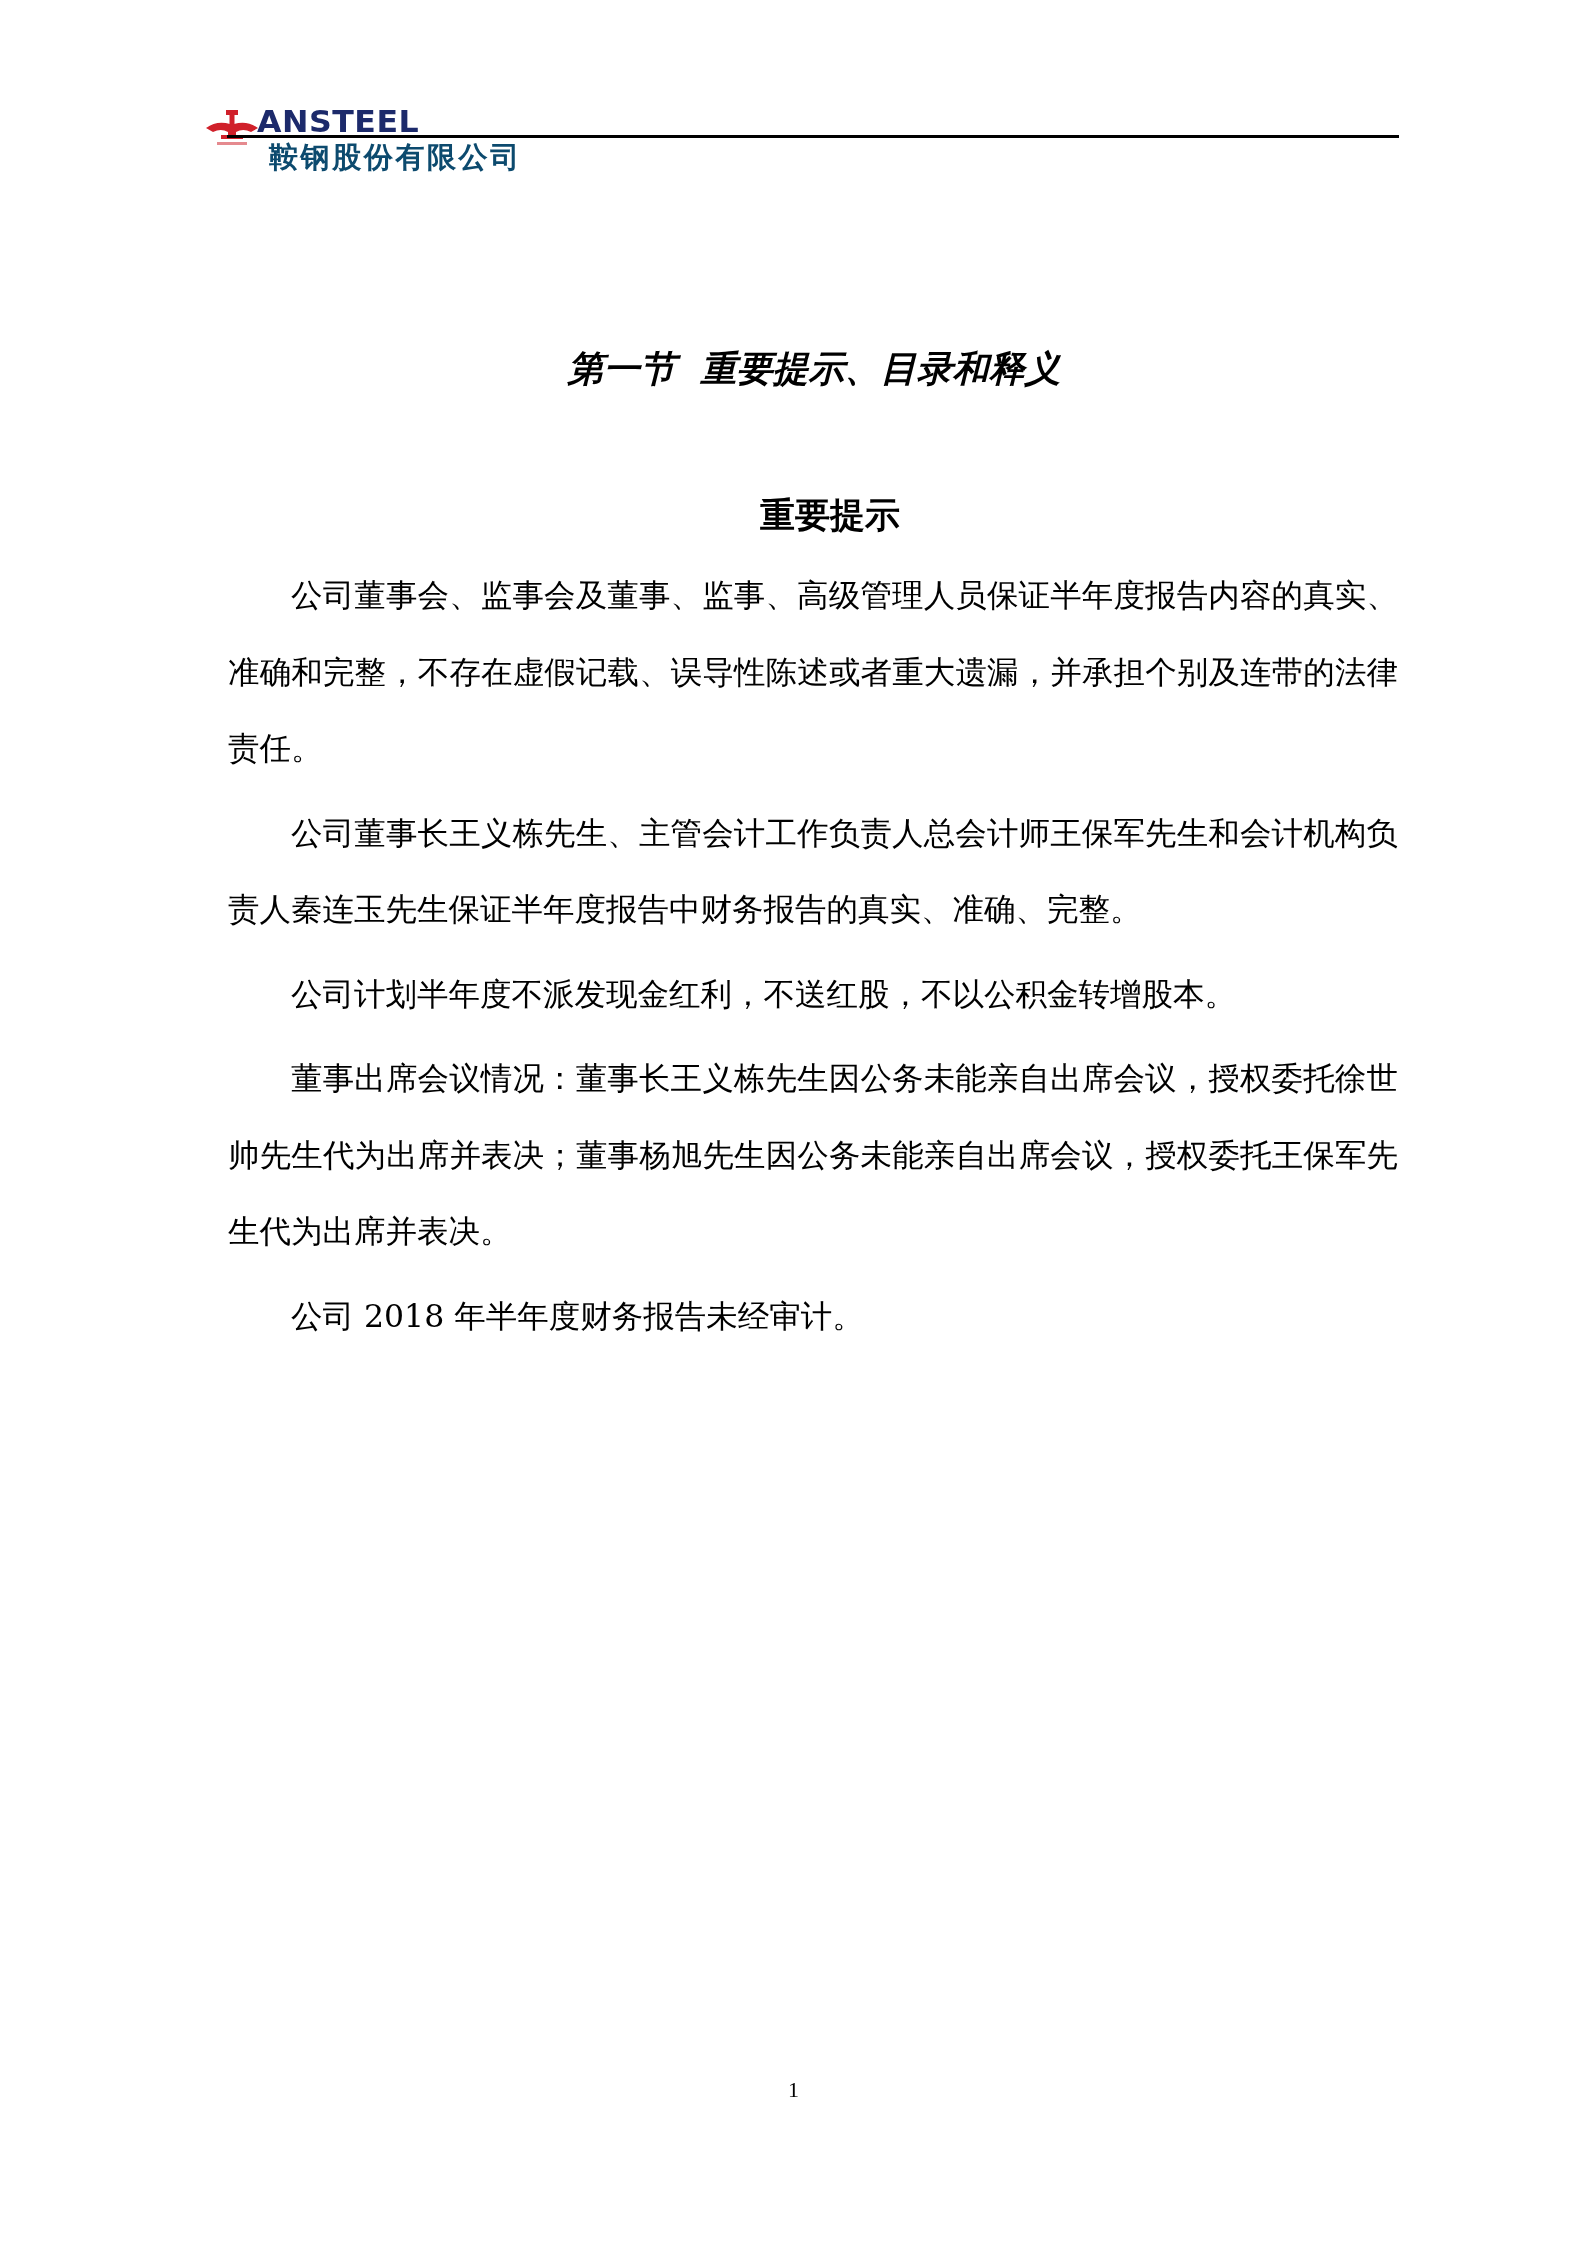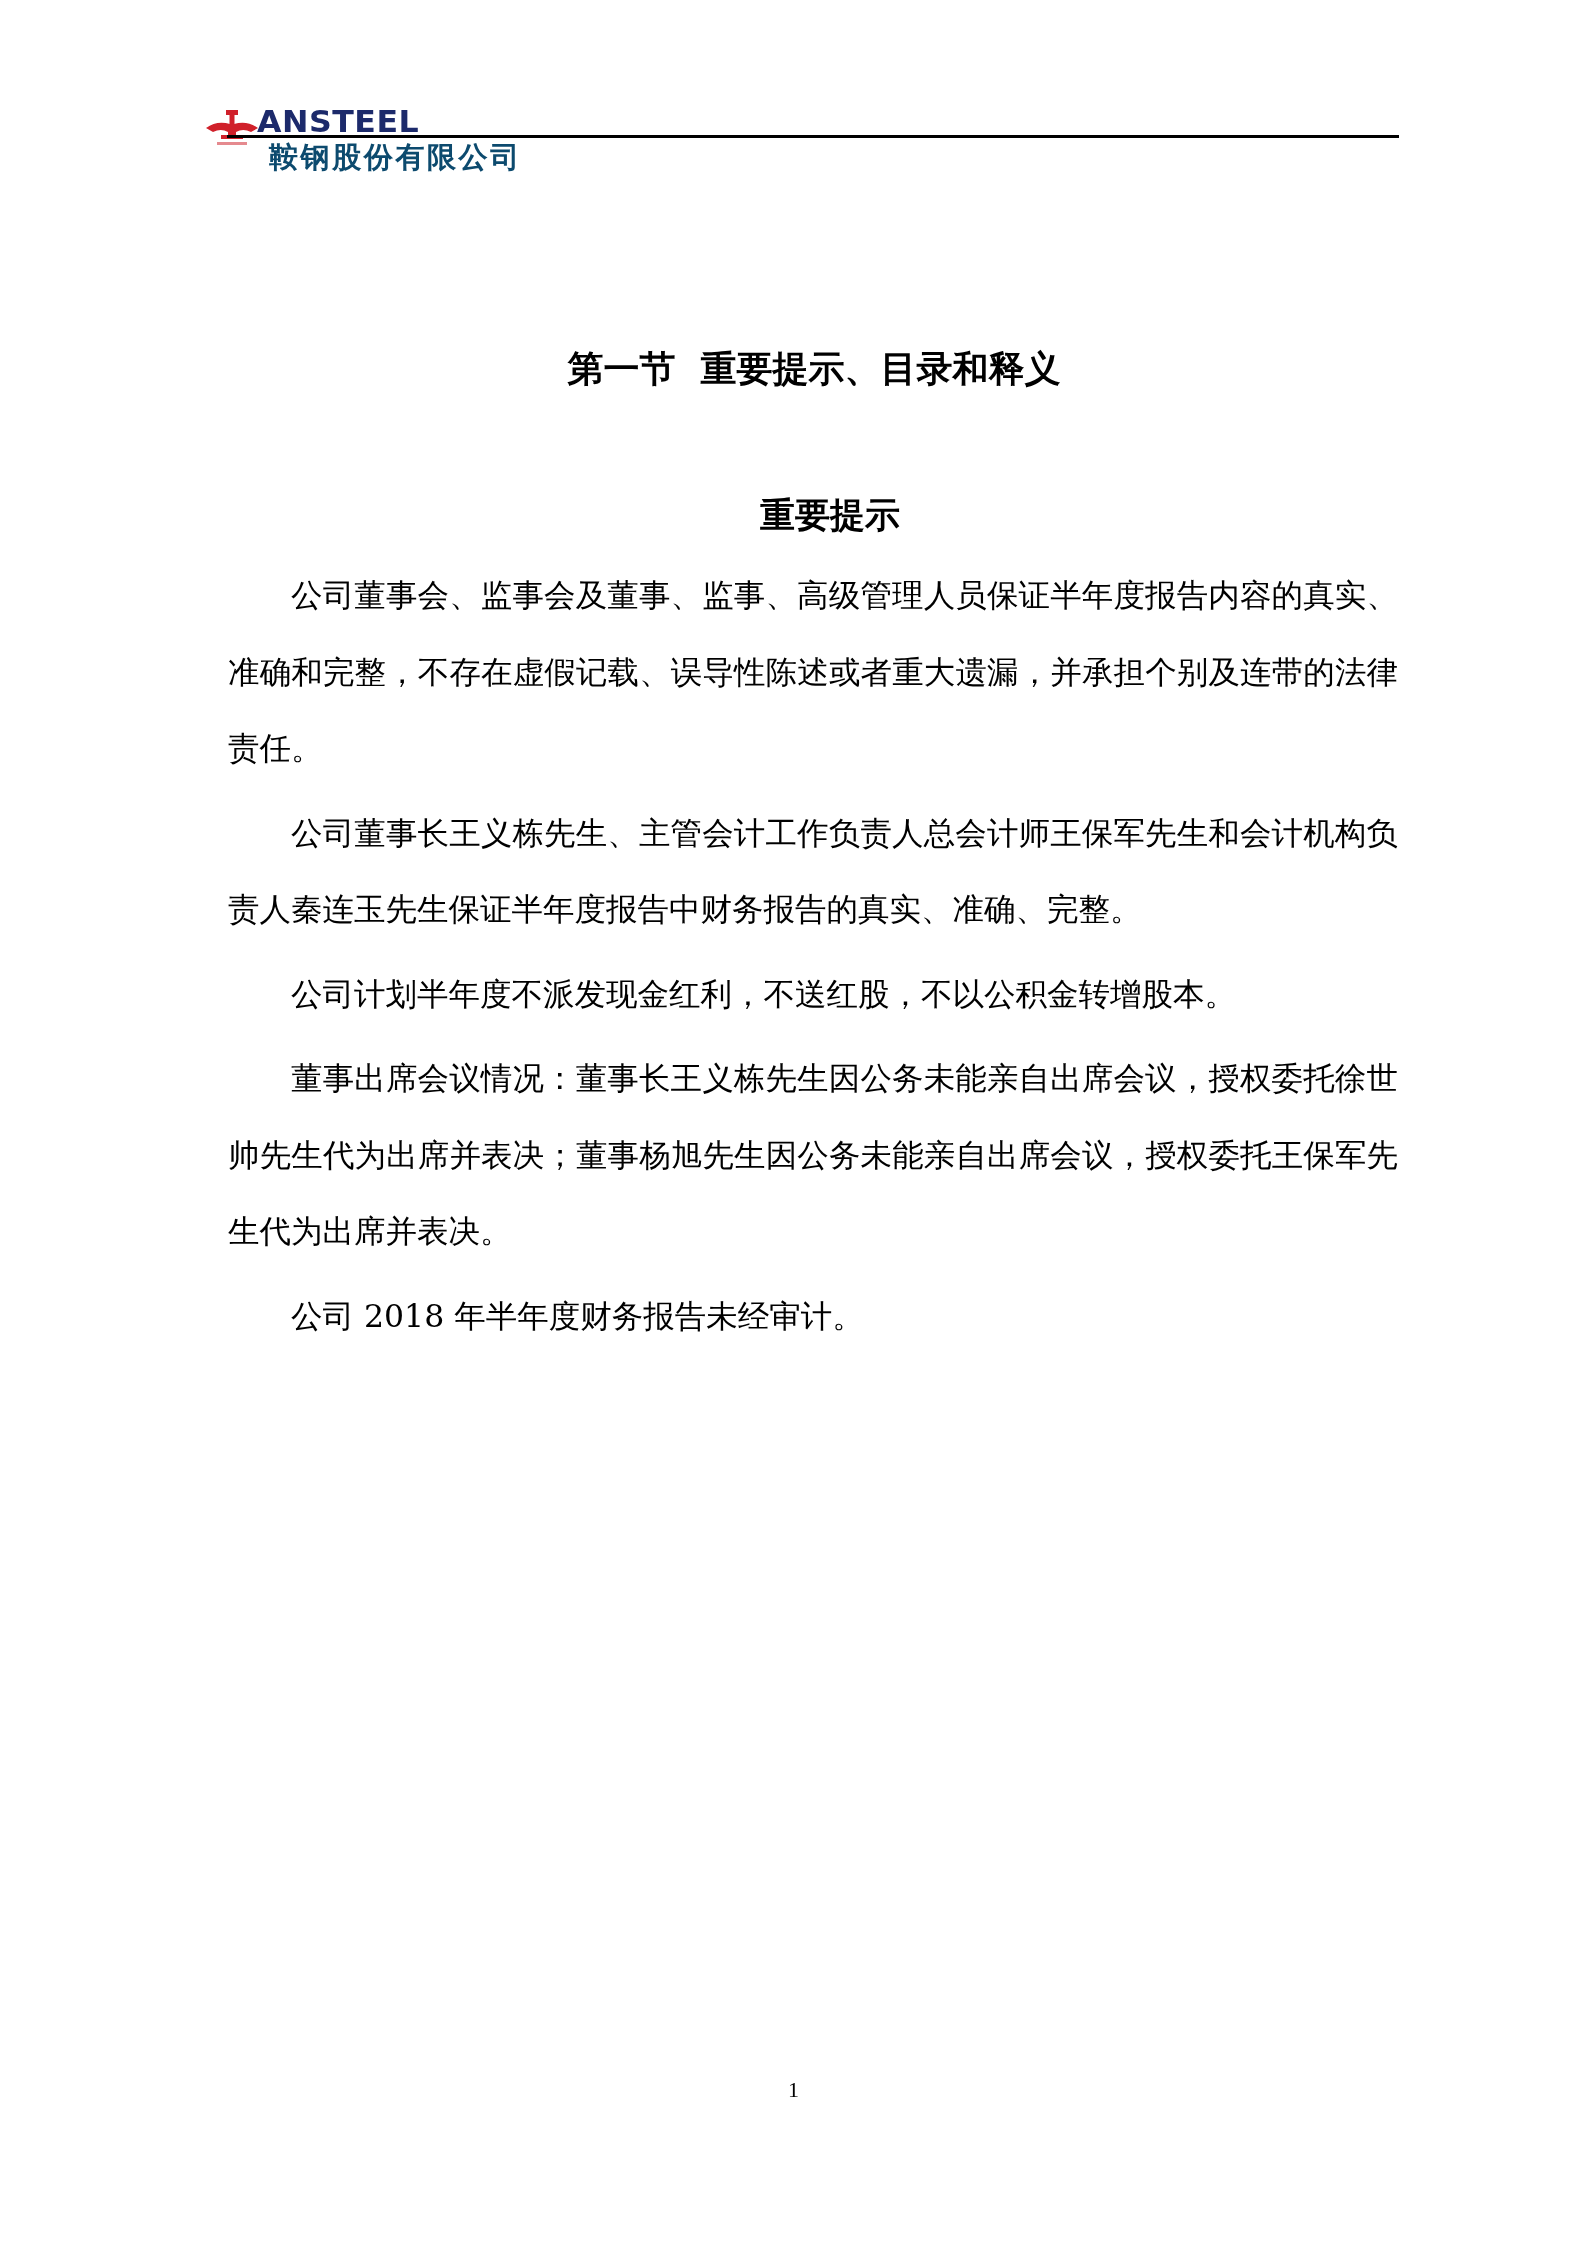--- a/index.html
+++ b/index.html
@@ -65,20 +65,21 @@
     .section-title {
       position: absolute;
       left: 228px;
       width: 1172px;
       top: 346px;
       text-align: center;
       font-weight: bold;
       font-size: 36px;
       line-height: 44px;
       white-space: pre;
+      font-style: italic;
     }
     .sub-title {
       position: absolute;
       left: 228px;
       width: 1172px;
       top: 477px;
       text-align: center;
       font-weight: bold;
       font-size: 35px;
       line-height: 44px;

